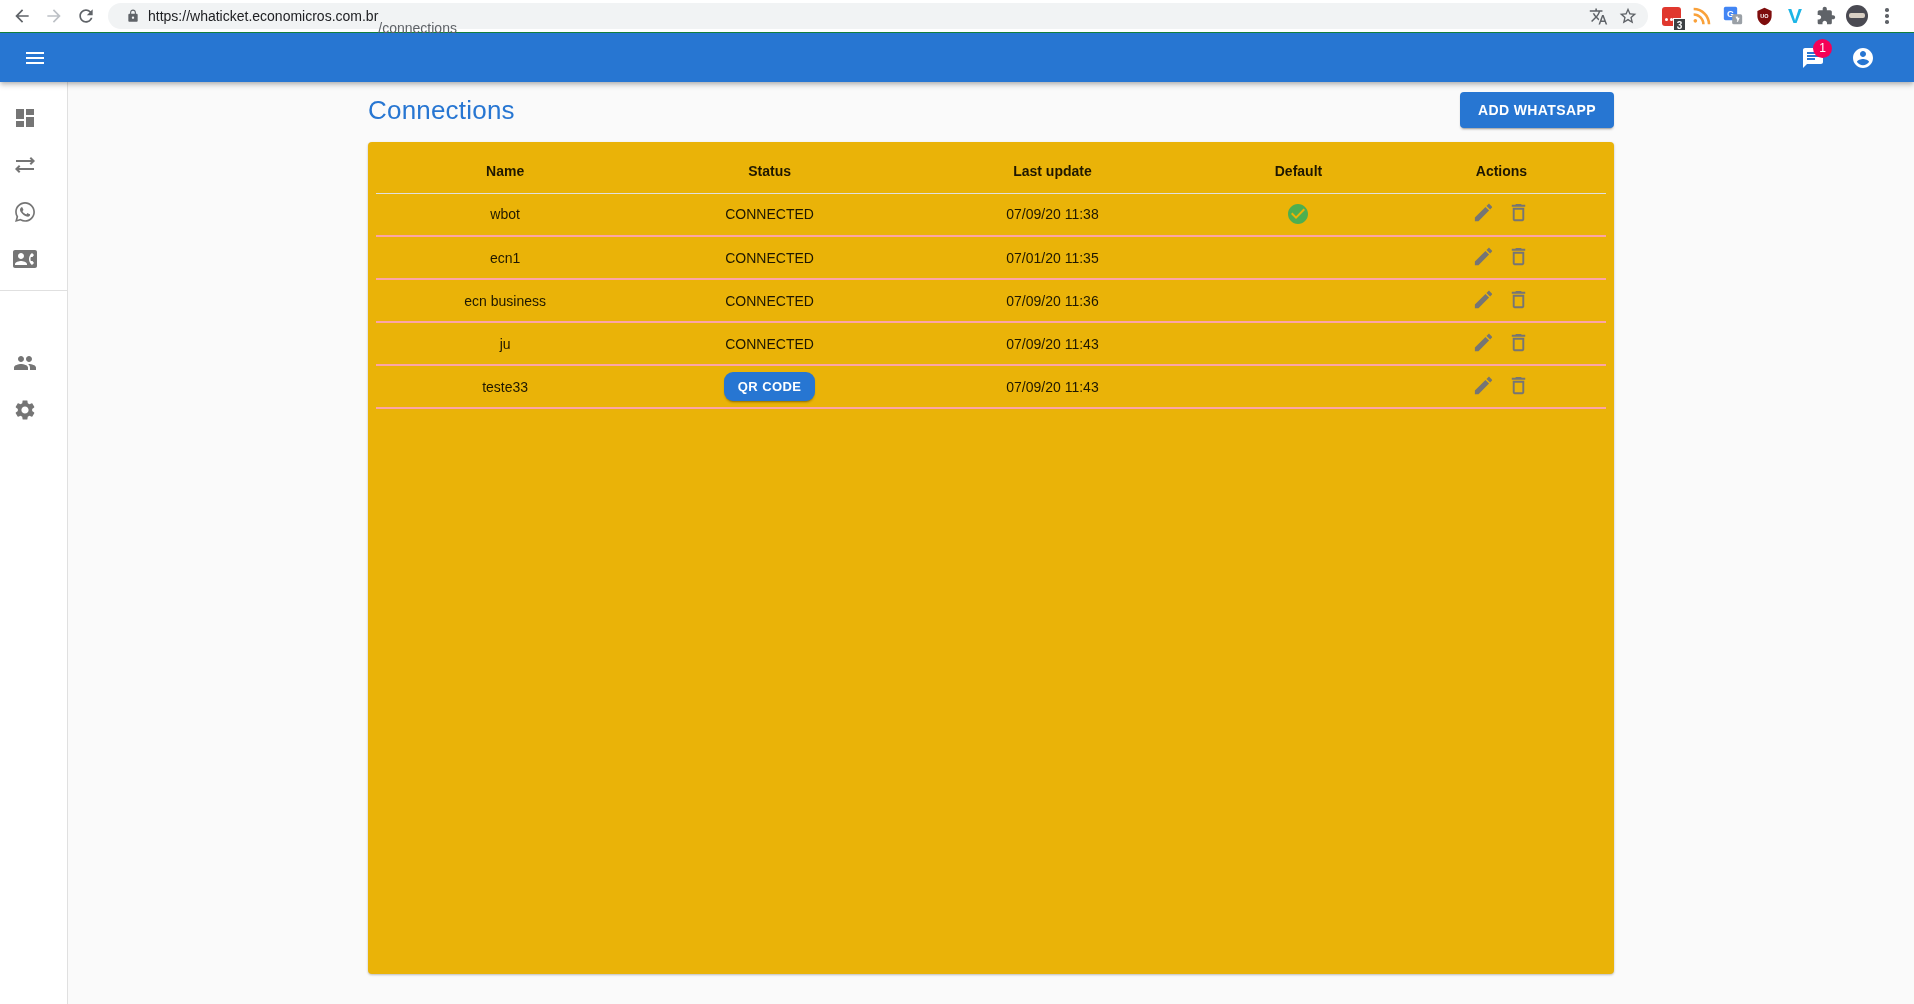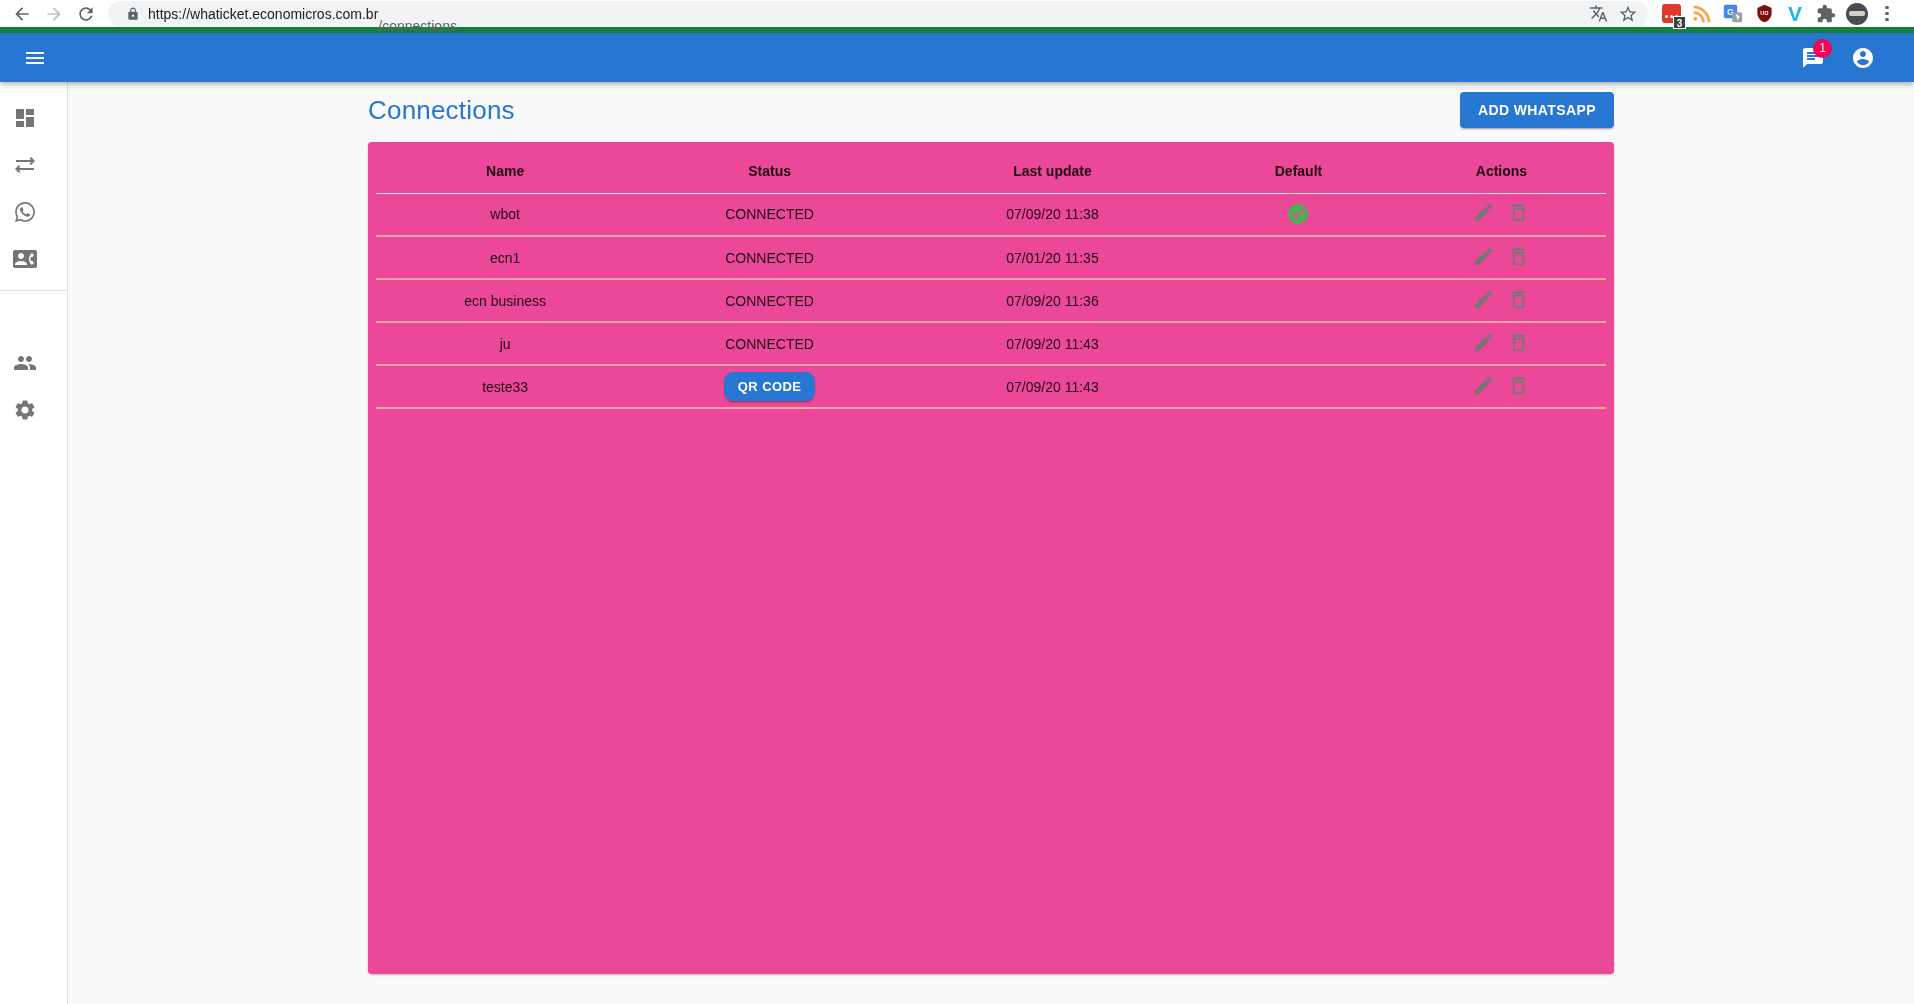--- a/index.html
+++ b/index.html
@@ -1,20 +1,20 @@
 <!DOCTYPE html>
 <html><head>
 <meta charset="utf-8">
 <style>
   * { margin:0; padding:0; box-sizing:border-box; }
   html,body { width:1914px; height:1004px; overflow:hidden;
     font-family:"Liberation Sans", sans-serif; background:#fafafa; }
 
   
-  .browser-bar { height:33px; background:#fff; border-bottom:6px solid #15803d;
+  .browser-bar { height:33px; background:#fff; border-bottom:1px solid #15803d;
     display:flex; align-items:center; padding:0 6px; }
   .nav-btn { width:32px; height:28px; display:flex; align-items:center; justify-content:center;
     border:none; background:transparent; border-radius:50%; cursor:pointer; flex:none; }
   .nav-btn svg { width:20px; height:20px; }
   .url-pill { flex:none; width:1540px; height:26px; margin-left:6px; background:#f1f3f4;
     border-radius:14px; display:flex; align-items:center; padding:0 10px; }
   .url-pill .lock { width:14px; height:14px; margin:0 8px 0 8px; flex:none; }
   .url-text { font-size:14px; color:#202124; white-space:nowrap; }
   .url-path { color:#5f6368;margin-top:24px; }
   .pill-right { margin-left:auto; display:flex; align-items:center; gap:10px; }
@@ -61,21 +61,21 @@
 
   .main { flex:1; overflow:auto; }
   .container { width:1246px; margin:0 auto; }
   .title-row { display:flex; align-items:center; justify-content:space-between;
     padding-top:10px; }
   .page-title { font-size:26px; font-weight:500; color:#2776d2; letter-spacing:.2px; }
   .btn-primary { background:#2776d2; color:#fff; border:none; border-radius:4px;
     font-family:inherit; font-size:14px; font-weight:bold; letter-spacing:.4px;
     padding:10px 18px; cursor:pointer;
     box-shadow:0 3px 1px -2px rgba(0,0,0,.2), 0 2px 2px 0 rgba(0,0,0,.14); }
-  .card { margin-top:14px; background:#ec4899; border-radius:4px; height:832px; padding:8px;
+  .card { margin-top:14px; background:#eab308; border-radius:4px; height:832px; padding:8px;
     box-shadow:0 1px 3px rgba(0,0,0,.12), 0 1px 2px rgba(0,0,0,.14); }
 
   table { width:100%; border-collapse:collapse; table-layout:fixed; }
   col.c-name{width:21%} col.c-status{width:22%} col.c-update{width:24%}
   col.c-default{width:16%} col.c-actions{width:17%}
   th { font-size:14px; font-weight:bold; color:rgba(0,0,0,.87); text-align:center;
     height:43px; border-bottom:1px solid #e0e0e0; }
   td { font-size:14px; color:rgba(0,0,0,.87); text-align:center; height:43px;
     border-bottom:2px solid #fca5a5; }
   .btn-qr { background:#2776d2; color:#fff; border:none; border-radius:9px;

